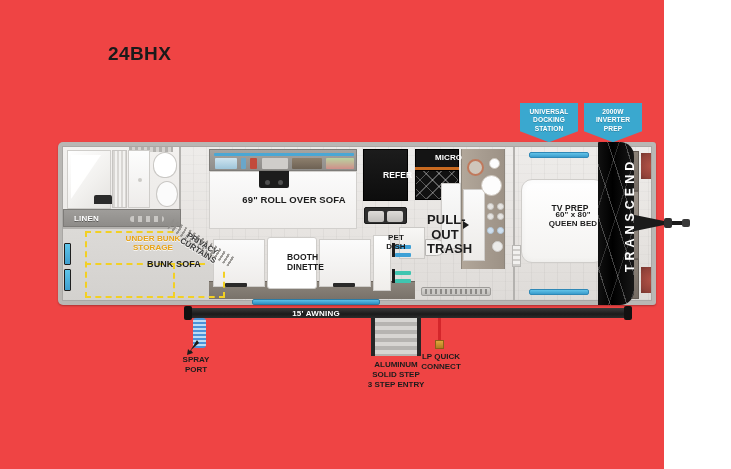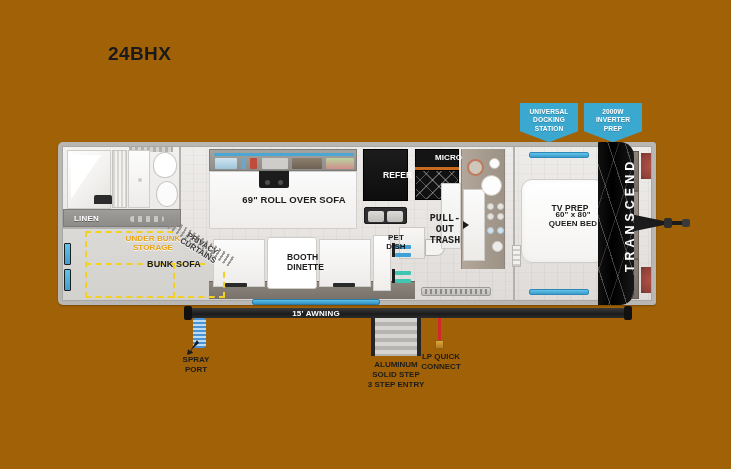--- a/index.html
+++ b/index.html
@@ -6,22 +6,22 @@
   * { box-sizing: border-box; }
   html, body {
     margin: 0; padding: 0;
     width: 731px; height: 469px;
     background: #ffffff;
     font-family: "Liberation Sans", sans-serif;
     overflow: hidden;
   }
   #stage {
     position: relative;
-    width: 731px; height: 469px;
-    background: #a16207;
+    width: 664px; height: 469px;
+    background: #ef4444;
   }
 
   
   #page-title {
     position: absolute;
     left: 108px; top: 43px;
     font-size: 19px;
     font-weight: 700;
     color: #1a1a1a;
     letter-spacing: .4px;
@@ -271,21 +271,21 @@
     position:absolute; left:301px; top:60px; width:43px; height:17px;
     background:#2e2e2e; border:1px solid #1a1a1a; border-radius:2px;
   }
   #pet-dish:before,#pet-dish:after{
     content:""; position:absolute; top:3px; width:16px; height:11px;
     background:linear-gradient(180deg,#dddbd8,#bfbdba); border-radius:2px;
   }
   #pet-dish:before{ left:3px; } #pet-dish:after{ right:3px; }
   #pet-dish-label{ left:296px; top:80px; width:54px; font-size:8px;margin-top:7px; }
 
-  #pullout-trash-label{ left:344px; top:66px; width:56px; font-size:10px;font-family:Liberation Mono, monospace; }
+  #pullout-trash-label{ left:344px; top:66px; width:56px; font-size:13px; }
   #pullout-trash-arrow{
     position:absolute; left:400px; top:74px; width:0;height:0;
     border-top:4px solid transparent; border-bottom:4px solid transparent;
     border-left:6px solid #1c1c1c; z-index:24;
   }
 
   
   #galley{
     position:absolute; left:398px; top:2px; width:44px; height:120px;
     background: linear-gradient(90deg,#b2a79a 0%, #a79c90 48%, #9d9286 100%);

